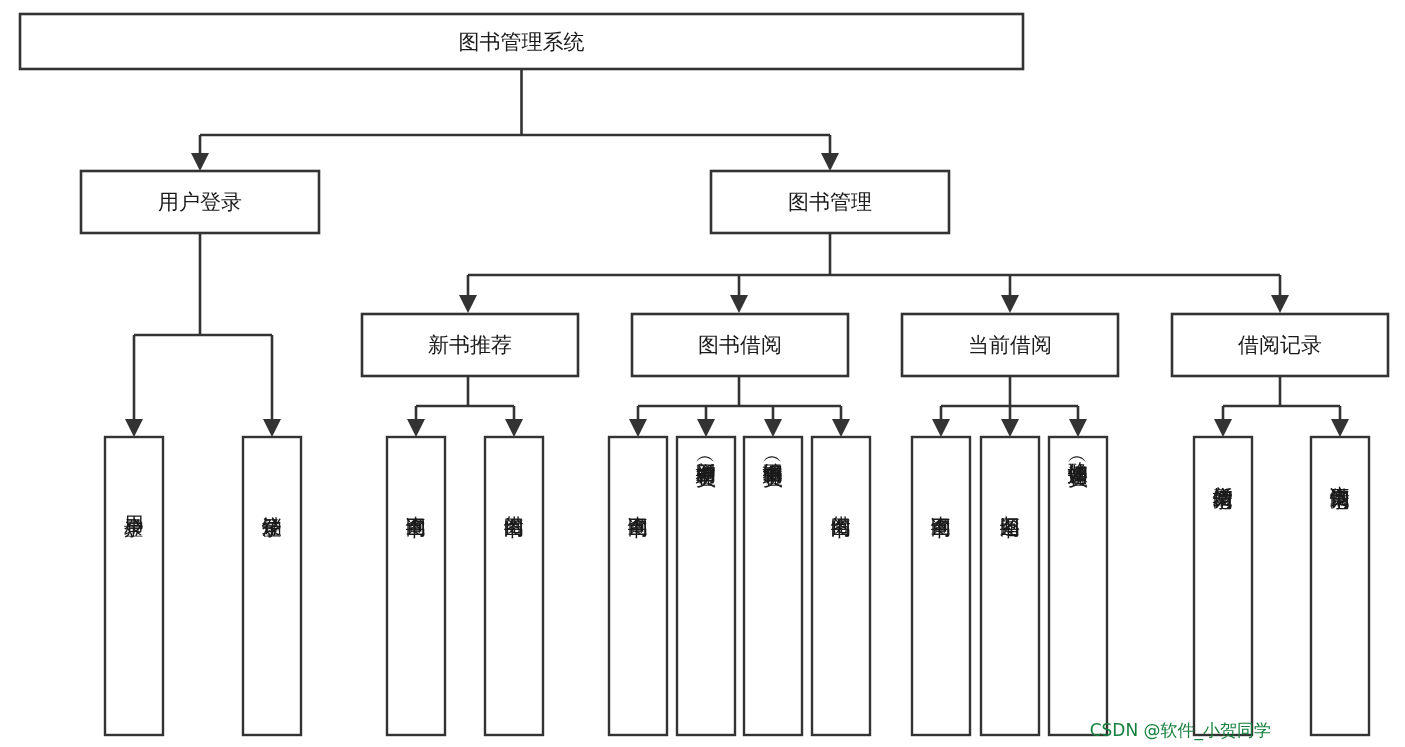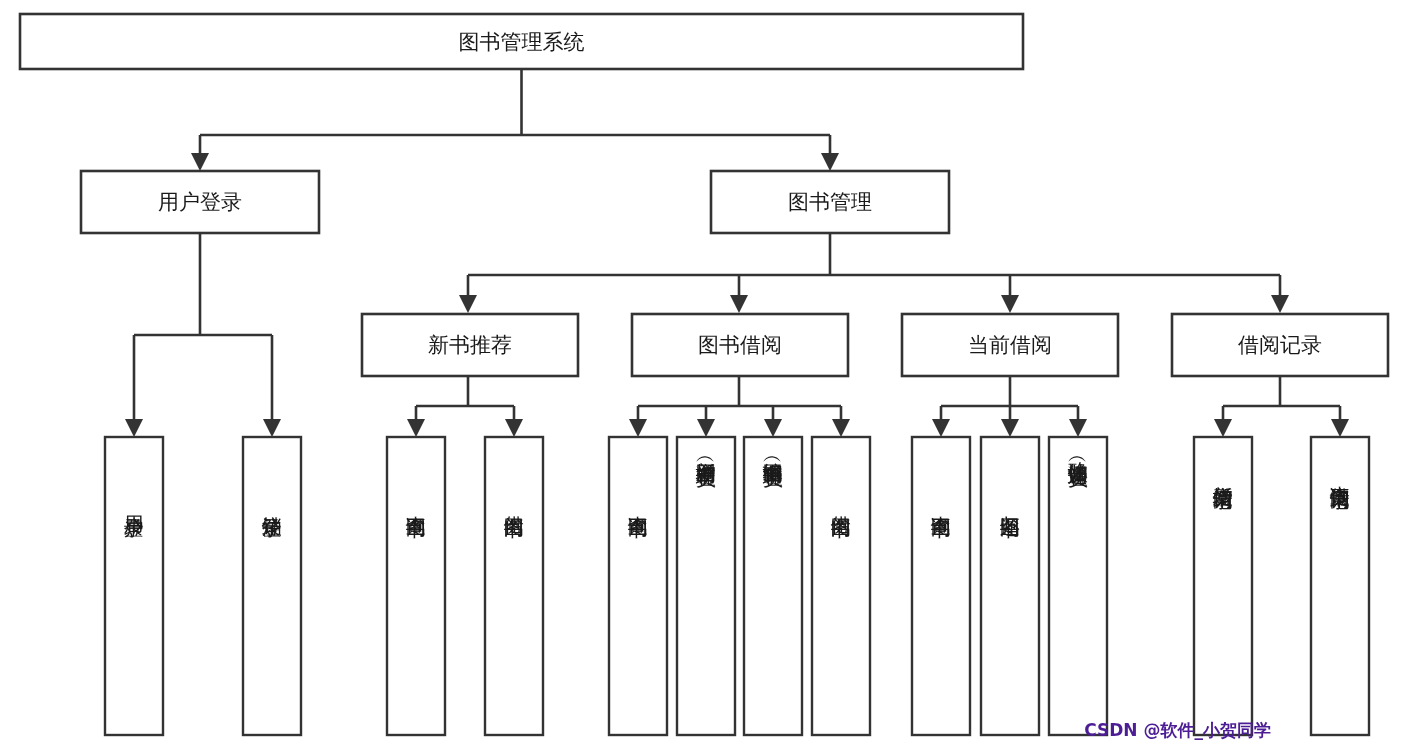--- a/index.html
+++ b/index.html
@@ -77,24 +77,23 @@
     text-orientation: upright;
     white-space: nowrap;
     letter-spacing: 1px;
   }
   .watermark {
     position: absolute;
     right: 12px;
     bottom: 5px;
     font-family: "DejaVu Sans", "Liberation Sans", sans-serif;
     font-size: 17px;
-    color: #4c1d95;
+    color: #15803d;
     white-space: nowrap;
     user-select: none;
-    font-weight: bold;
   }
 </style>
 </head>
 <body>
 
 <div id="diagram-root">
 
   <svg class="diagram-canvas" viewBox="0 0 1405 747" xmlns="http://www.w3.org/2000/svg">
 
     <defs>

